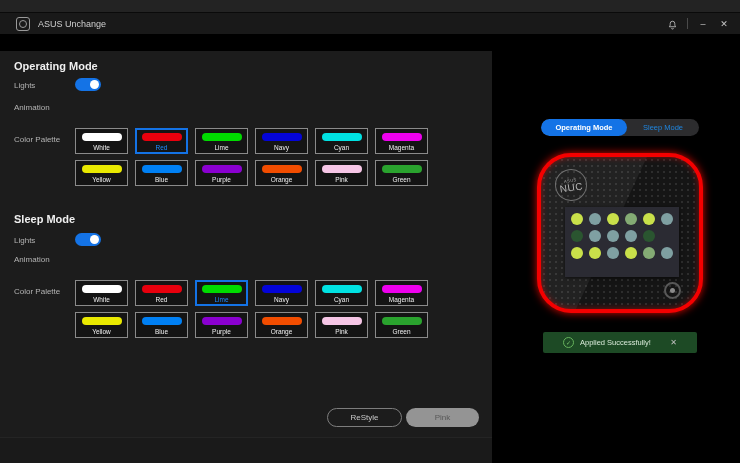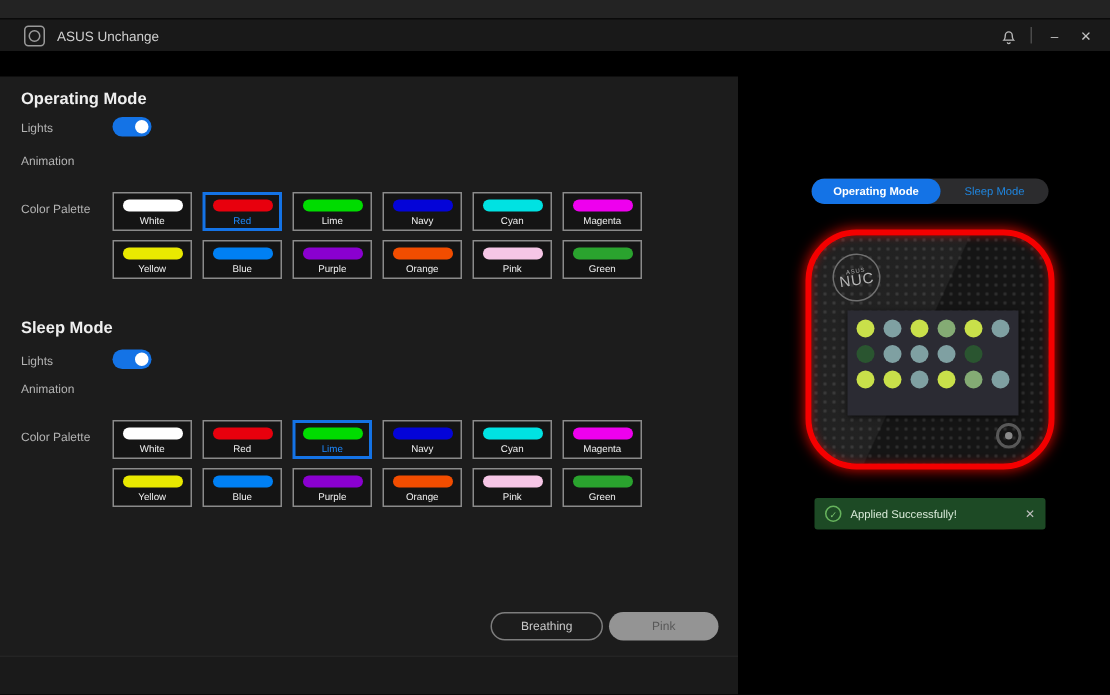--- a/index.html
+++ b/index.html
@@ -75,21 +75,21 @@
   .nuc-logo .brand{font-size:10px;color:#b4b4b4;line-height:9px;letter-spacing:.5px;}
   .led-panel{position:absolute;left:24px;top:50px;width:114px;height:70px;background:#2b2b33;
              box-shadow:0 1px 4px rgba(0,0,0,.6);}
   .led-grid{display:grid;grid-template-columns:repeat(6,12px);gap:5px 6px;padding:6px 6px;}
   .led-dot{width:12px;height:12px;border-radius:50%;}
   .power-btn{position:absolute;right:18px;bottom:10px;width:13px;height:13px;border:2px solid #585858;
              border-radius:50%;cursor:pointer;}
   .power-btn::after{content:"";position:absolute;left:4px;top:4px;width:5px;height:5px;border-radius:50%;background:#8a8a8a;}
 
   .toast{position:absolute;left:51px;top:281px;width:154px;height:21px;background:#1d4a25;border-radius:2px;
-         display:flex;align-items:center;padding:0 7px;box-sizing:border-box;}
+         display:flex;align-items:center;padding:0 20px;box-sizing:border-box;}
   .toast-icon{width:9px;height:9px;border:1px solid #66b35c;border-radius:50%;color:#7cc470;font-size:6px;
               display:flex;align-items:center;justify-content:center;flex:0 0 auto;}
   .toast-msg{font-size:7.5px;color:#d9ead9;margin-left:6px;}
   .toast-close{margin-left:auto;font-size:8px;color:#c0c0c0;cursor:pointer;}
 </style>
 </head>
 <body>
 
 <div id="app">
 
@@ -222,21 +222,21 @@
         <div class="swatch">
           <div class="swatch-bar" style="background: rgb(246, 198, 230);"></div>
           <div class="swatch-label">Pink</div>
         </div>
         <div class="swatch">
           <div class="swatch-bar" style="background: rgb(42, 163, 46);"></div>
           <div class="swatch-label">Green</div>
         </div>
       </div>
 
-    <div class="pill-btn btn-unchange">Breathing</div>
+    <div class="pill-btn btn-unchange">ReStyle</div>
     <div class="pill-btn btn-apply">Pink</div>
   </div>
 
   <div class="right-panel">
     <div class="segmented">
       <div class="seg active">Operating Mode</div>
       <div class="seg inactive">Sleep Mode</div>
     </div>
 
     <div class="device">

